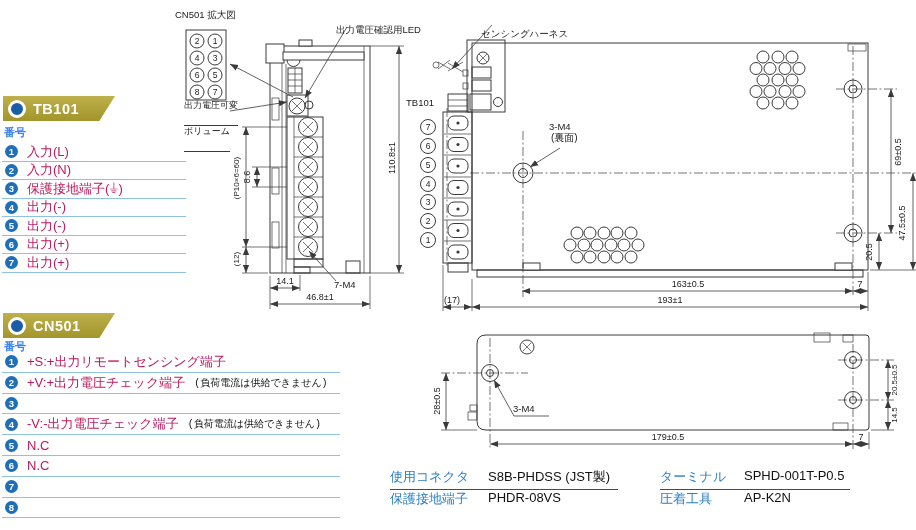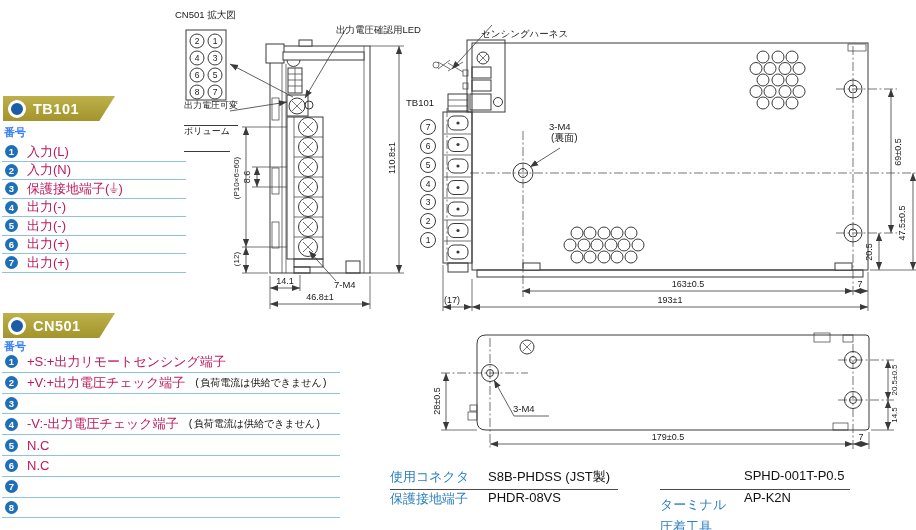--- a/index.html
+++ b/index.html
@@ -46,21 +46,21 @@
   .rlabel { font-size:13px; color:#be185d; white-space:nowrap; }
   .rnote { font-size:10px; color:#111; white-space:nowrap;font-family:Liberation Mono, monospace; }
 
   .ctable { position:absolute; font-size:13px; }
   #ctable-left { left:390px; top:468px; width:228px; }
   #ctable-right { left:660px; top:468px; width:190px; }
   .crow { display:flex; align-items:flex-start; height:21px; }
   .crow.first { border-bottom:1px solid #4a4a4a; }
   .clabel { color:#2b7ec1; flex:0 0 auto; }
   #ctable-left .clabel { width:98px; }
-  #ctable-right .clabel { width:84px;margin-top:28px; }
+  #ctable-right .clabel { width:84px; }
   .cvalue { color:#111; white-space:nowrap; }
 
   .dwlbl { position:absolute; font-size:9.5px; color:#1a1a1a; white-space:nowrap;
     line-height:1.2;text-align:right; }
   .dwlbl.small { font-size:10px; }
   #lbl-volume span { display:block; border-bottom:1px solid #3a3a3a; width:fit-content;
     font-size:9px; padding-bottom:14px; }
 </style>
 </head>
 <body>

